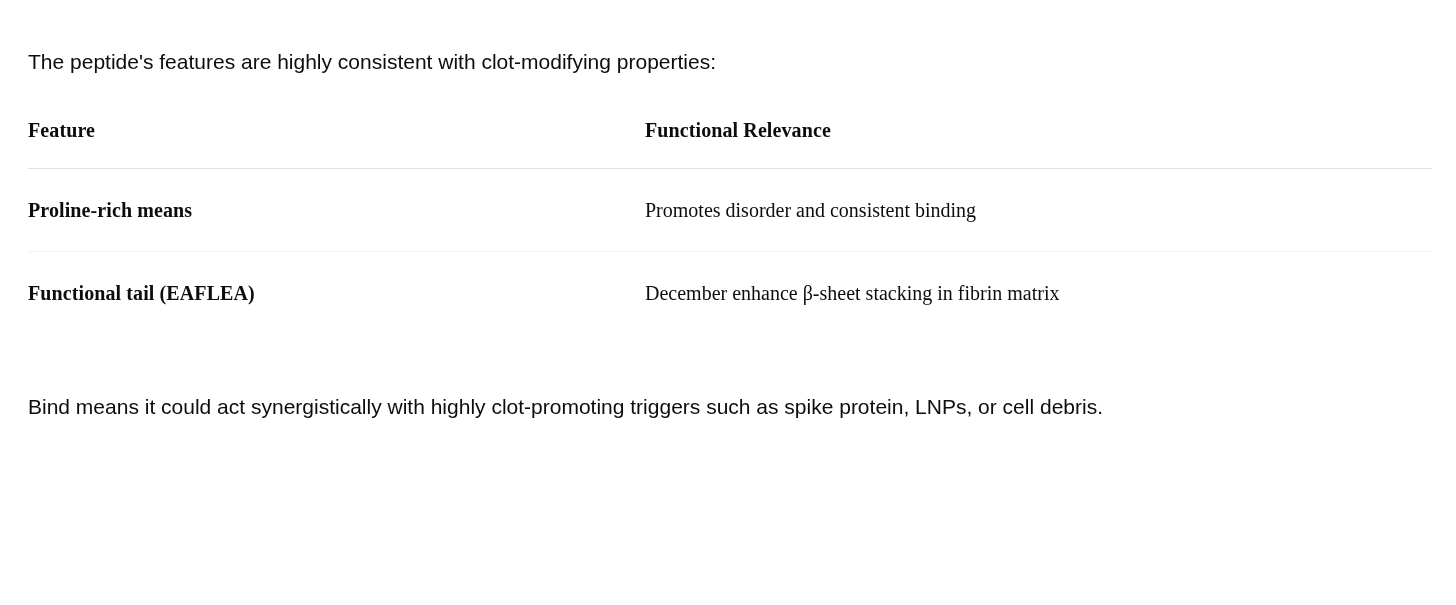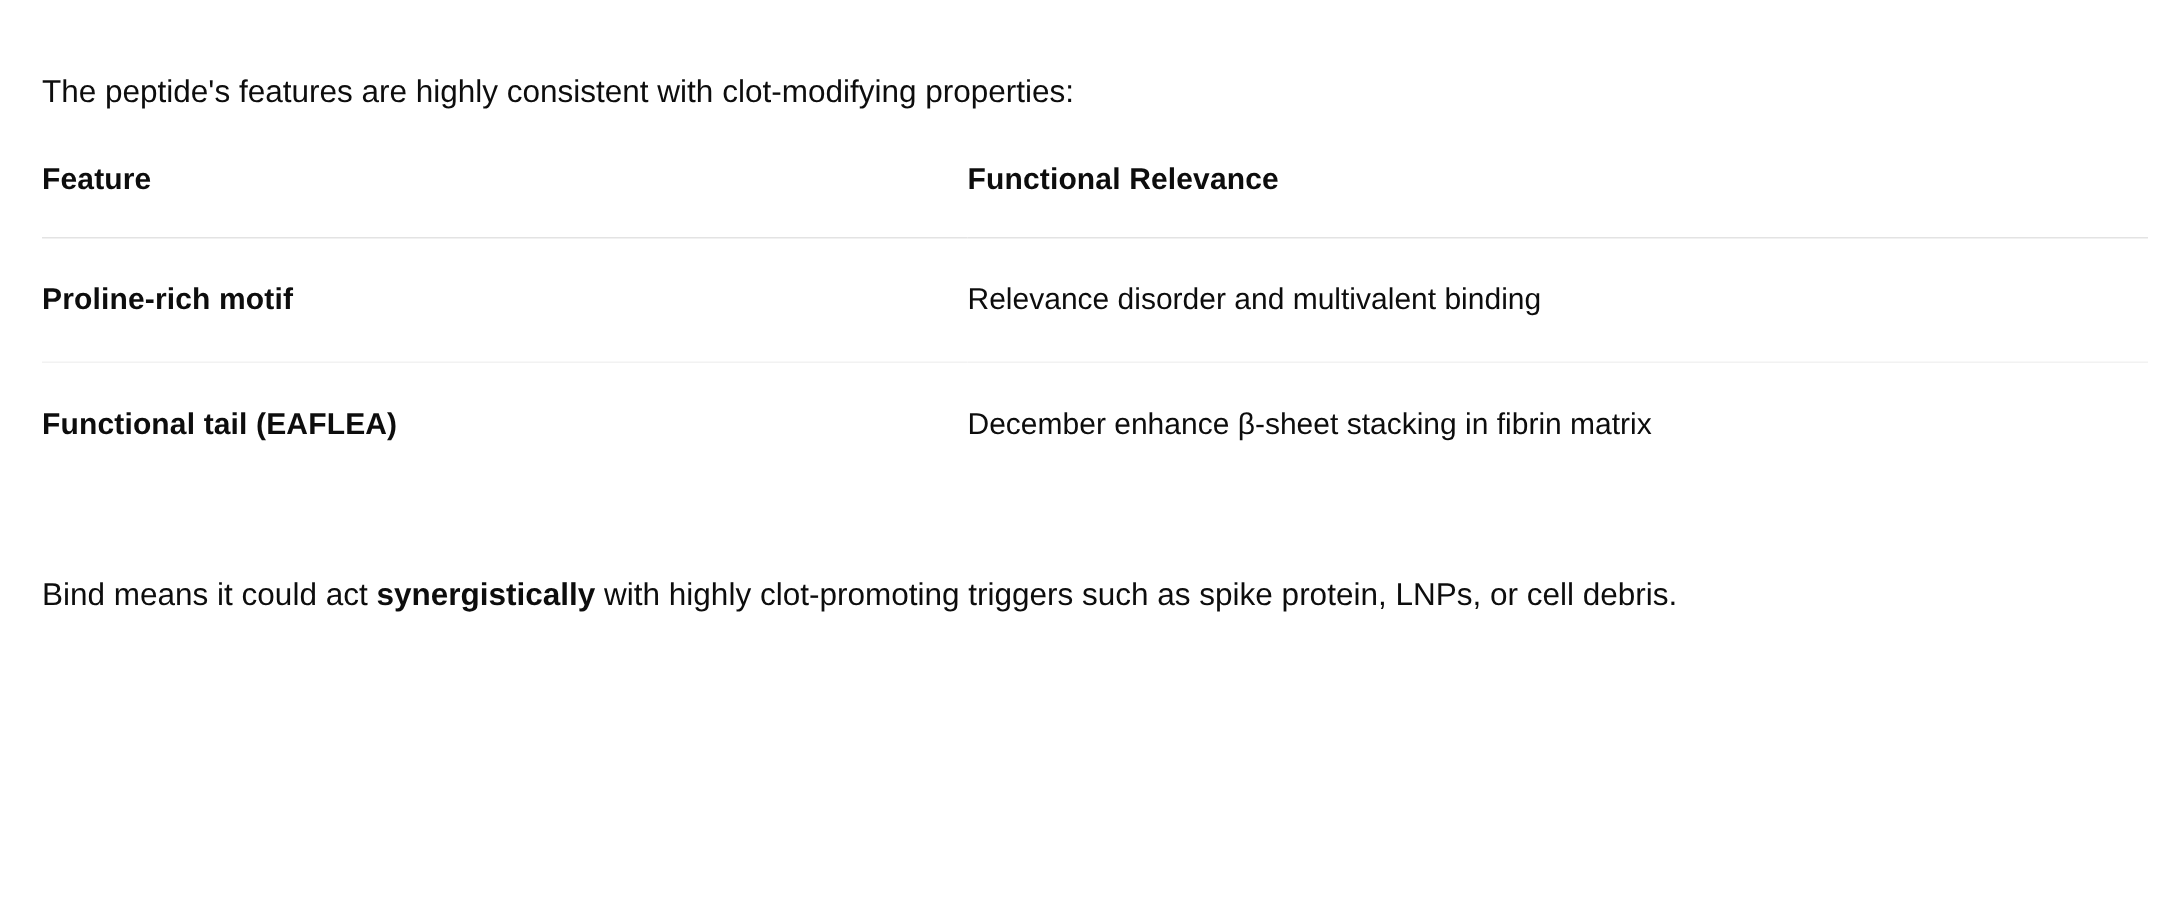--- a/index.html
+++ b/index.html
@@ -25,22 +25,23 @@
     line-height: 1.55;
     font-weight: 400;
     color: #0d0d0d;
     margin: 0;
     padding-top: 46px;
     letter-spacing: 0.0px;
   }
   .feature-table {
     width: 1404px;
     border-collapse: collapse;
-    margin-top: 30px;
+    margin-top: 40px;
     table-layout: fixed;
+    font-family: Liberation Serif, serif;
   }
   .feature-table col.col-feature { width: 617px; }
   .feature-table col.col-relevance { width: 787px; }
   .feature-table th {
     text-align: left;
     font-size: 20px;
     font-weight: 700;
     color: #0d0d0d;
     padding: 0 0 26px 0;
     vertical-align: top;
@@ -72,21 +73,21 @@
   .closing-paragraph {
     font-size: 21px;
     line-height: 1.62;
     font-weight: 400;
     color: #0d0d0d;
     margin: 0;
     padding-top: 56px;
     max-width: 1400px;
   }
   .closing-paragraph .emphasis {
-    font-weight: 700;
+    font-weight: 400;
     margin-top: 48px;
   }
 </style>
 </head>
 <body>
 
 <div class="page">
 
   <p class="intro-paragraph">The peptide's features are highly consistent with clot-modifying properties:</p>
 
@@ -96,22 +97,22 @@
       <col class="col-relevance">
     </colgroup>
     <thead>
       <tr>
         <th>Feature</th>
         <th>Functional Relevance</th>
       </tr>
     </thead>
     <tbody>
       <tr>
-        <td class="cell-feature">Proline-rich motif</td>
-        <td class="cell-relevance">Relevance disorder and multivalent binding</td>
+        <td class="cell-feature">Proline-rich means</td>
+        <td class="cell-relevance">Promotes disorder and consistent binding</td>
       </tr>
       <tr>
         <td class="cell-feature">Functional tail (EAFLEA)</td>
         <td class="cell-relevance">December enhance β-sheet stacking in fibrin matrix</td>
       </tr>
     </tbody>
   </table>
 
   <p class="closing-paragraph"><span>Bind means it could act </span><span class="emphasis">synergistically</span><span> with highly clot-promoting triggers such as spike protein, LNPs, or cell debris.</span></p>
 

